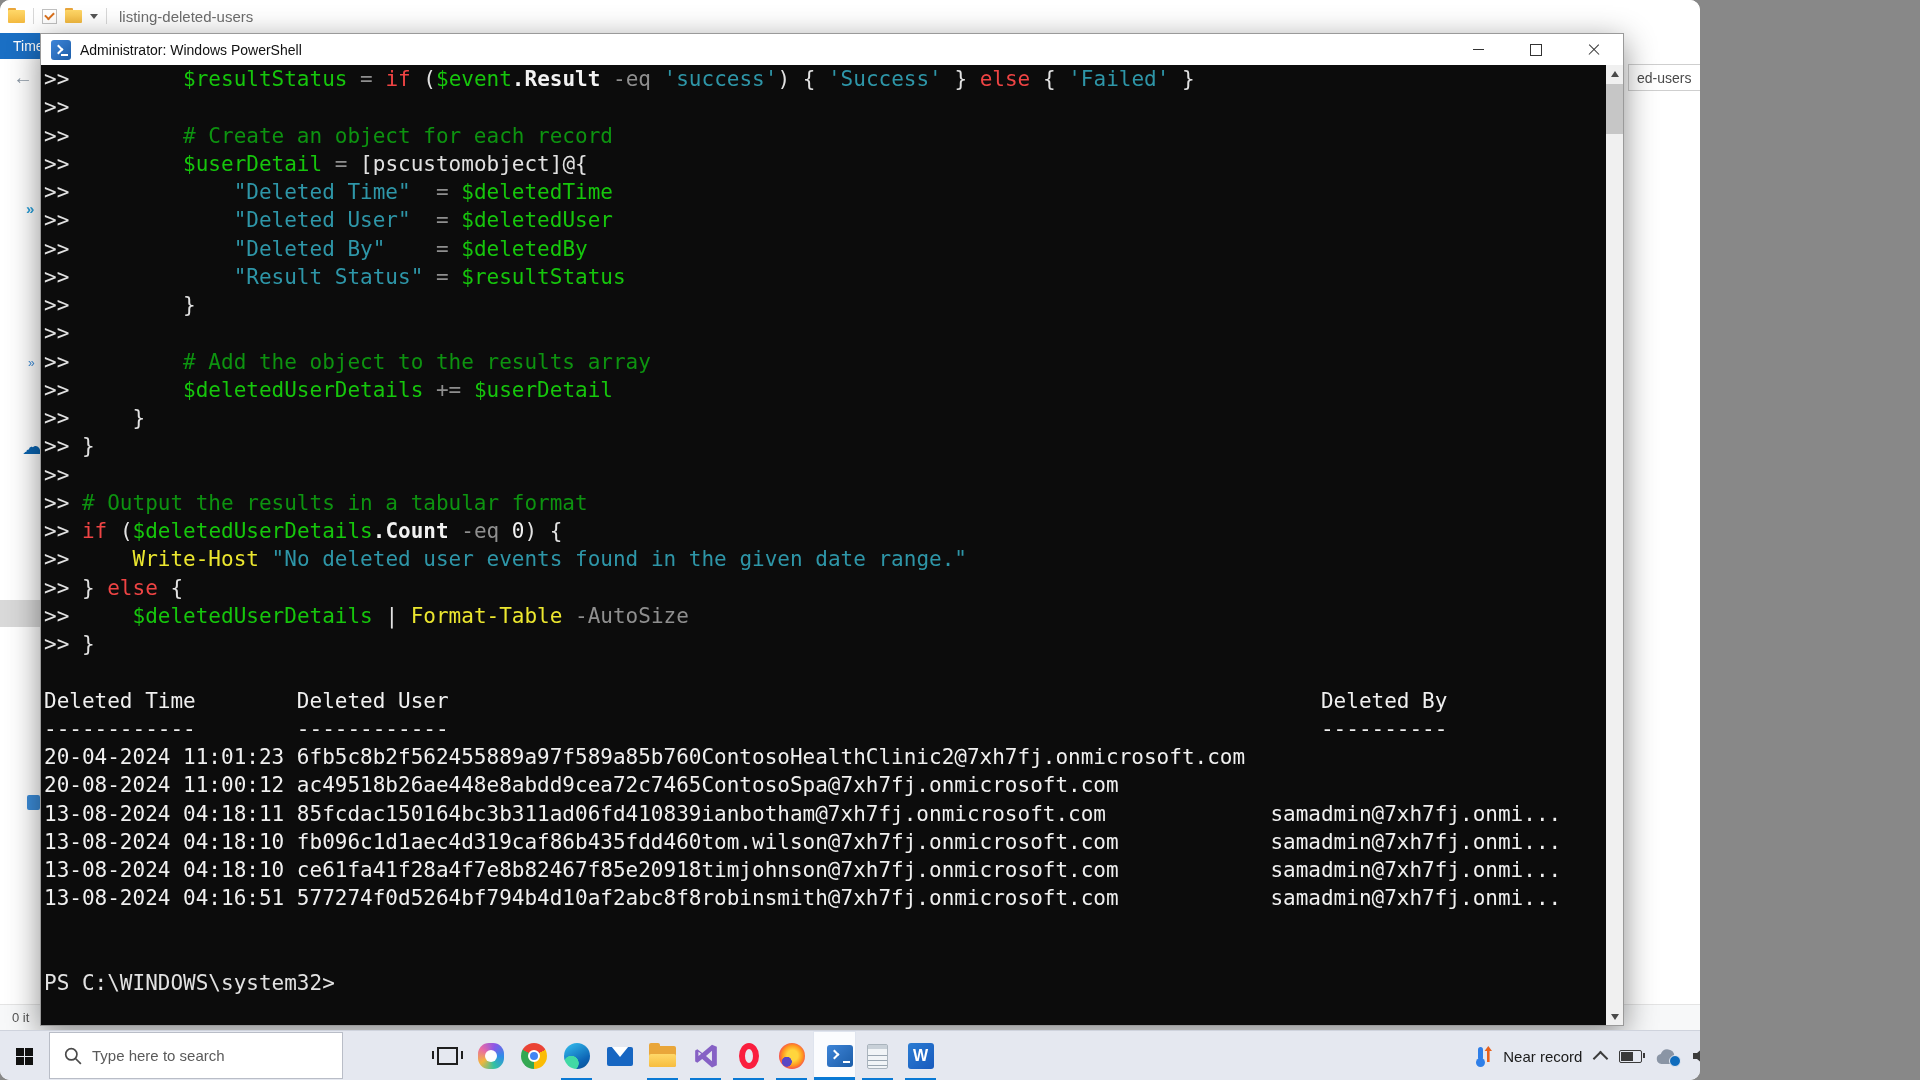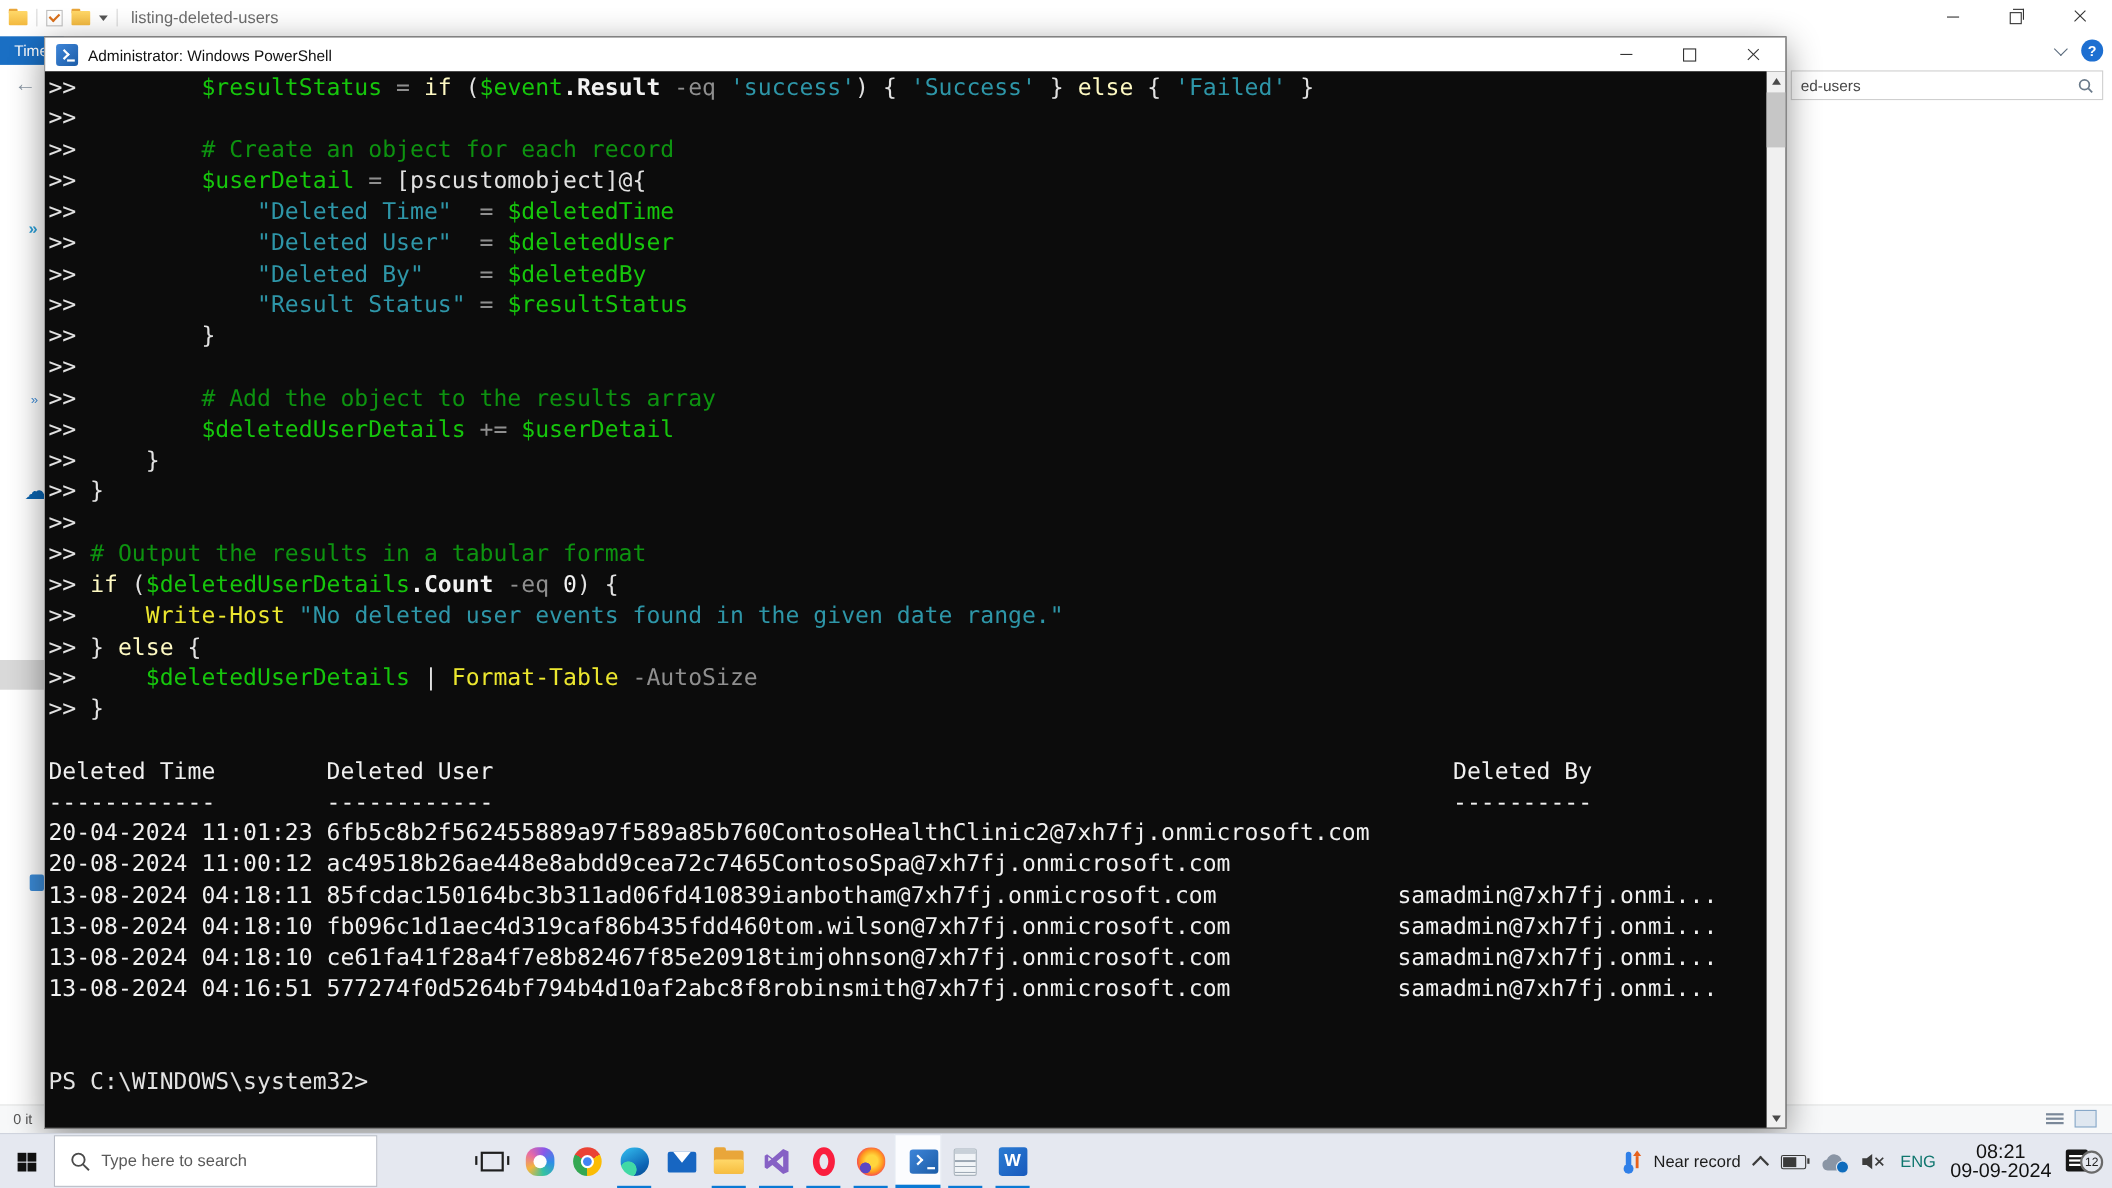--- a/index.html
+++ b/index.html
@@ -1,17 +1,17 @@
 <!DOCTYPE html>
 <html><head>
 <meta charset="utf-8">
 <style>
   html,body{margin:0;padding:0;background:#888;}
-  .screen{position:relative;width:1920px;height:1080px;overflow:hidden;background:#fff;
-          font-family:"Liberation Sans",sans-serif;-webkit-font-smoothing:antialiased;}
+  .screen{position:relative;width:1700px;height:1080px;overflow:hidden;background:#fff;
+          font-family:"Liberation Sans",sans-serif;border-radius:10px;-webkit-font-smoothing:antialiased;}
 
   
   .ex-titlebar{position:absolute;left:0;top:0;width:1920px;height:32px;background:#fff;}
   .ex-qat{position:absolute;left:8px;top:5px;display:flex;align-items:center;gap:8px;height:22px;}
   .fold{width:17px;height:13px;position:relative;}
   .fold::before{content:'';position:absolute;left:0;top:-2px;width:8px;height:4px;background:#e9a63a;border-radius:1px 1px 0 0;}
   .fold::after{content:'';position:absolute;left:0;top:0;width:17px;height:13px;background:linear-gradient(#ffd869,#f3b93f);border-radius:1px;}
   .qat-sep{width:1px;height:16px;background:#d8d8d8;}
   .qat-check{width:13px;height:13px;background:#fff;border:1px solid #c0c0c0;position:relative;}
   .qat-check::after{content:'';position:absolute;left:2px;top:2px;width:7px;height:4px;border-left:2px solid #d9701c;border-bottom:2px solid #d9701c;transform:rotate(-45deg);}
@@ -59,21 +59,21 @@
   .ps-titlebar{position:absolute;left:0;top:0;right:0;height:31px;background:#fff;display:flex;align-items:center;}
   .psicon{width:20px;height:20px;margin-left:10px;border-radius:3px;background:linear-gradient(135deg,#3e85d8,#1c5da8);position:relative;flex:0 0 auto;}
   .psicon::before{content:'';position:absolute;left:4px;top:6px;width:5px;height:5px;border-top:2px solid #fff;border-right:2px solid #fff;transform:rotate(45deg);}
   .psicon::after{content:'';position:absolute;right:3px;bottom:4px;width:7px;height:2px;background:#fff;}
   .ps-title{font-size:14px;color:#111;margin-left:9px;flex:1 1 auto;}
   .ps-controls{display:flex;height:31px;}
   .ps .ctl{width:58px;height:31px;}
   .ps-console{position:absolute;left:0;top:31px;right:17px;bottom:0;background:#0c0c0c;overflow:hidden;
               font-family:"DejaVu Sans Mono","Liberation Mono",monospace;font-size:21px;padding:2px 0 0 3px;}
   .cl{height:28.25px;white-space:pre;}
-  .sg-p{color:#e2e2e2}.sg-v{color:#16c60c}.sg-k{color:#fef9c3}.sg-c{color:#0d9310}
+  .sg-p{color:#e2e2e2}.sg-v{color:#16c60c}.sg-k{color:#ef4444}.sg-c{color:#0d9310}
   .sg-s{color:#2e96a8}.sg-o{color:#8f8f8f}.sg-m{color:#f2f2f2;font-weight:bold}
   .sg-y{color:#ece72f}.sg-n{color:#f2f2f2}.sg-w{color:#f0f0f0}
   .ps-scrollbar{position:absolute;right:0;top:31px;width:17px;bottom:0;background:#f0f0f0;}
   .sb-up,.sb-down{position:absolute;left:0;width:17px;height:17px;display:flex;align-items:center;justify-content:center;}
   .sb-up{top:0;} .sb-down{bottom:0;}
   .tri-up{width:0;height:0;border-left:4px solid transparent;border-right:4px solid transparent;border-bottom:6px solid #4a4a4a;}
   .tri-down{width:0;height:0;border-left:4px solid transparent;border-right:4px solid transparent;border-top:6px solid #4a4a4a;}
   .sb-thumb{position:absolute;left:0;top:19px;width:17px;height:50px;background:#c6c6c6;}
 
   

